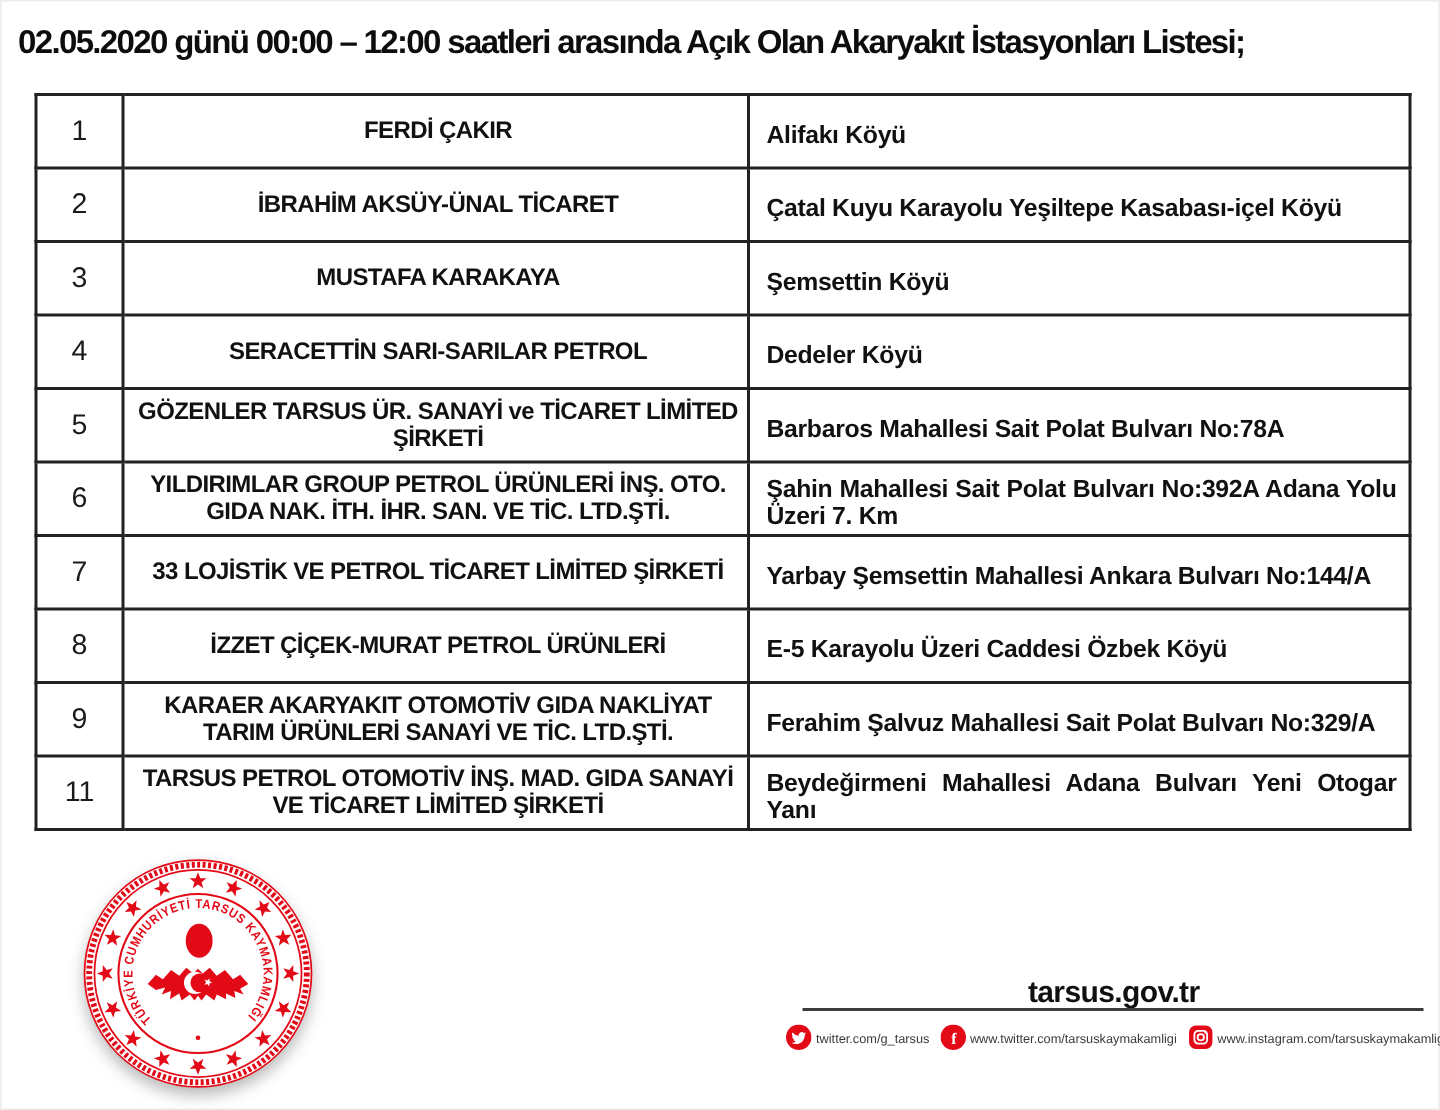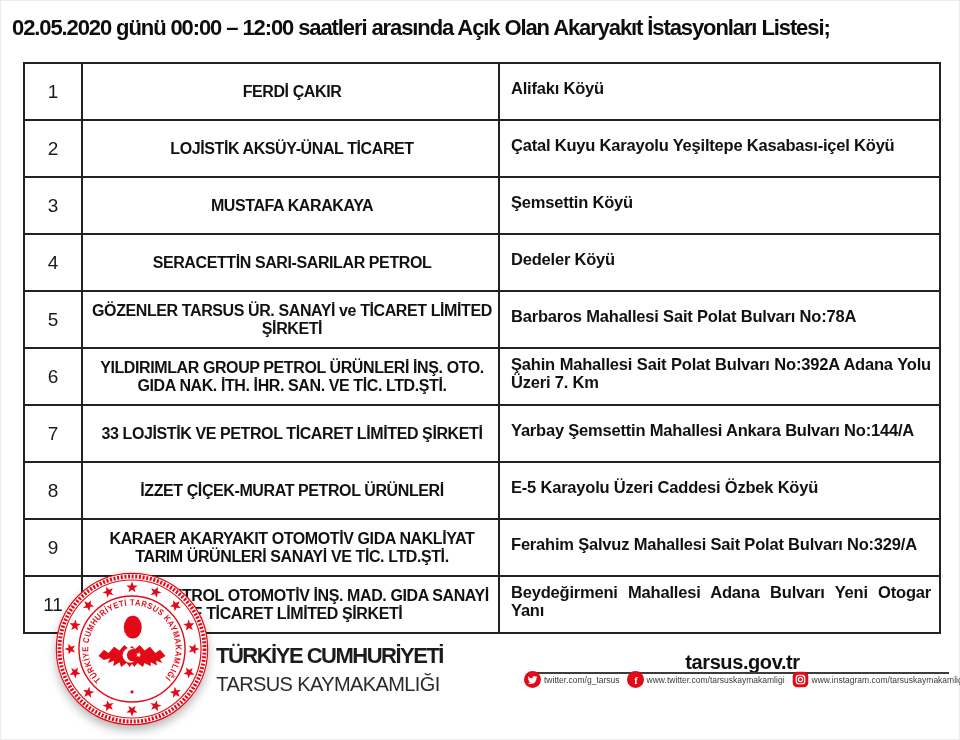--- a/index.html
+++ b/index.html
@@ -44,21 +44,21 @@
     font-size:16px;
     font-weight:700;
     letter-spacing:-0.4px;
     padding:4px 6px 4px 9px;
     text-align:center;
   }
   td.col-location{
     font-size:16.5px;
     font-weight:700;
     letter-spacing:-0.2px;
-    padding:4px 8px 12px 11px;
+    padding:4px 8px 0 11px;
     text-align:justify;
   }
   .footer{
     position:absolute;
     left:0;top:555px;
     width:960px;height:185px;
   }
   .seal{
     position:absolute;
     left:54px;top:16px;
@@ -88,21 +88,21 @@
     font-size:20px;font-weight:700;
     letter-spacing:-0.4px;color:#101010;
   }
   .rule{
     position:absolute;
     left:535px;top:117px;width:414px;
     border-top:2px solid #3c3c3c;
   }
   .social{
     position:absolute;
-    left:524px;top:116px;width:436px;
+    left:524px;top:128px;width:436px;
     display:flex;align-items:flex-start;gap:4px;
     white-space:nowrap;
   }
   .social-item{display:flex;align-items:center;gap:3px;}
   .social-item + .social-item{margin-left:3px;}
   .social-icon{display:inline-flex;width:17px;height:17px;}
   .social-icon svg{width:17px;height:17px;}
   .social-label{
     font-size:8.5px;color:#3a3a3a;letter-spacing:0;
   }
@@ -116,21 +116,21 @@
 
   <table class="stations">
     <tbody id="stations-body">
         <tr>
           <td class="col-no">1</td>
           <td class="col-name">FERDİ ÇAKIR</td>
           <td class="col-location">Alifakı Köyü</td>
         </tr>
         <tr>
           <td class="col-no">2</td>
-          <td class="col-name">LOJİSTİK AKSÜY-ÜNAL TİCARET</td>
+          <td class="col-name">İBRAHİM AKSÜY-ÜNAL TİCARET</td>
           <td class="col-location">Çatal Kuyu Karayolu Yeşiltepe Kasabası-içel Köyü</td>
         </tr>
         <tr>
           <td class="col-no">3</td>
           <td class="col-name">MUSTAFA KARAKAYA</td>
           <td class="col-location">Şemsettin Köyü</td>
         </tr>
         <tr>
           <td class="col-no">4</td>
           <td class="col-name">SERACETTİN SARI-SARILAR PETROL</td>
@@ -208,24 +208,20 @@
           L104,100 L110,95 L116,102 L123,97 L130,105 L136,101 L143,109
           L136,113 L139,118 L131,115 L132,121 L124,117 L124,122 L116,118 L114,123
           L107,118 L103,123 L100,119 L97,123 L93,118 L86,123 L84,117 L76,122
           L77,115 L69,118 L72,112 L64,114 Z"></path>
         <circle cx="97.5" cy="108" r="9.5" fill="#fff"></circle>
         <circle cx="101.5" cy="108" r="8" fill="#e30a17"></circle>
         <use href="#star" transform="translate(108.5 107.5) scale(0.5) rotate(20)" fill="#fff"></use>
       </g>
     </svg>
 
-    <div class="org">
-      <div class="org1">TÜRKİYE CUMHURİYETİ</div>
-      <div class="org2">TARSUS KAYMAKAMLIĞI</div>
-    </div>
 
     <div class="site">tarsus.gov.tr</div>
 
     <div class="rule"></div>
 
     <div class="social" id="social-row">
         <span class="social-item">
           <span class="social-icon">
             <svg viewBox="0 0 24 24">
               <circle cx="12" cy="12" r="12" fill="#e30a17"></circle>

